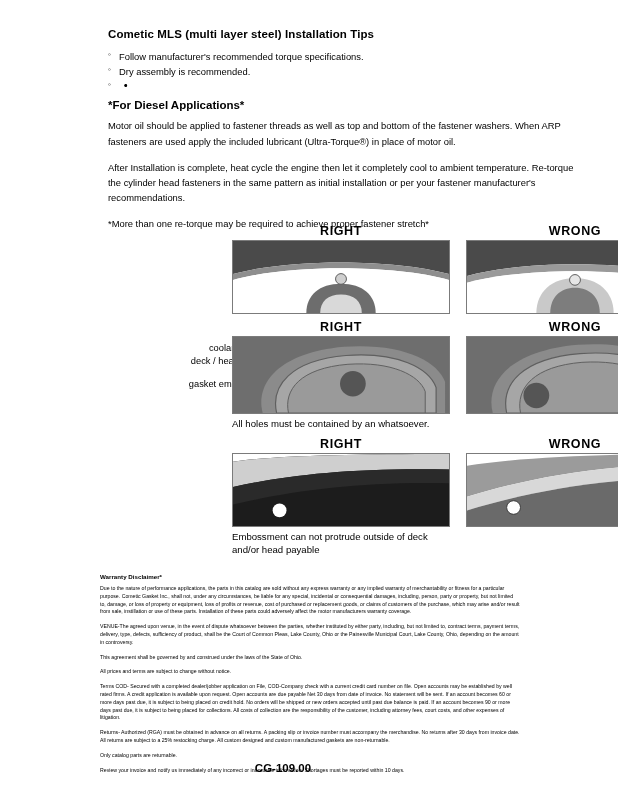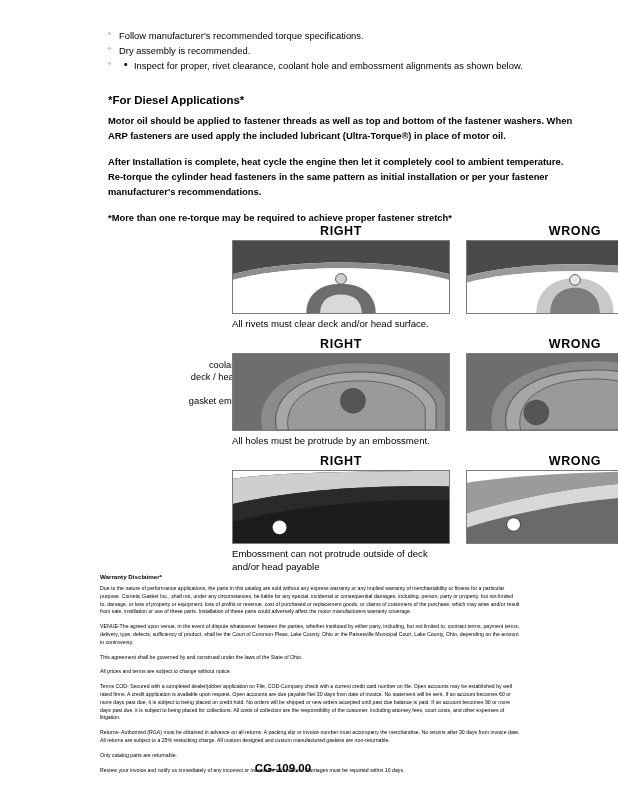--- a/index.html
+++ b/index.html
@@ -71,21 +71,20 @@
   }
   h2.subtitle {
     font-size: 11.5px;
     font-weight: bold;
     margin: 20px 0 7px 0;
   }
   p.para {
     font-size: 9.4px;
     line-height: 1.6;
     margin: 0 0 11px 0;
-    font-weight: bold;
   }
   p.para.tight {
     margin-bottom: 0;
   }
 
   
   .figures {
     position: absolute;
     left: 108px;
     top: 224px;
@@ -177,20 +176,21 @@
     font-size: 11.5px;
     font-weight: bold;
   }
 </style>
 </head>
 <body>
 
 <div class="page">
 
   <div class="content">
+    <h1 class="title">Cometic MLS (multi layer steel) Installation Tips</h1>
 
     <ul class="bullet-list">
       <li>
         <span class="marker">◦</span>
         <span>Follow manufacturer's recommended torque specifications.</span>
       </li>
       <li>
         <span class="marker">◦</span>
         <span>Dry assembly is recommended.</span>
       </li>
@@ -198,21 +198,20 @@
         <span class="marker">◦</span>
       </li>
     </ul>
 
     <ul class="sub-list">
       <li>
         <span class="marker">•</span>
       </li>
       <li>
         <span class="marker">•</span>
-        <span>Inspect for proper, rivet clearance, coolant hole and embossment alignments as shown below.</span>
       </li>
     </ul>
 
     <h2 class="subtitle">*For Diesel Applications*</h2>
     <p class="para">Motor oil should be applied to fastener threads as well as top and bottom of the fastener washers. When ARP fasteners are used apply the included lubricant (Ultra-Torque®) in place of motor oil.</p>
     <p class="para">After Installation is complete, heat cycle the engine then let it completely cool to ambient temperature. Re-torque the cylinder head fasteners in the same pattern as initial installation or per your fastener manufacturer's recommendations.</p>
     <p class="para tight">*More than one re-torque may be required to achieve proper fastener stretch*</p>
   </div>
 
   <div class="figures">
@@ -241,21 +240,20 @@
               <path d="M0,0 L218,0 L218,36 C190,28 150,24 109,24 C68,24 28,28 0,36 Z" fill="#4a4a4a"></path>
               <path d="M0,36 C28,28 68,24 109,24 C150,24 190,28 218,36 L218,43 C190,35 150,31 109,31 C68,31 28,35 0,43 Z" fill="#9a9a9a"></path>
               <path d="M0,74 L218,74 L218,43 C190,35 150,31 109,31 C68,31 28,35 0,43 Z" fill="#ffffff"></path>
               <path d="M70,74 L148,74 C148,52 132,38 109,38 C86,38 70,52 70,74 Z" fill="#c9c9c9"></path>
               <path d="M84,74 L134,74 C134,58 124,48 109,48 C94,48 84,58 84,74 Z" fill="#7d7d7d"></path>
               <circle cx="109" cy="40" r="5.5" fill="#e6e6e6" stroke="#5c5c5c" stroke-width="1"></circle>
             </svg>
           </div>
         </div>
       </div>
-      <div class="fig-caption">All rivets must clear deck and/or head surface.</div>
     </div>
 
     <div class="fig-block fig-offset" style="margin-top:6px;">
       <div class="annot annot-1">
         <span>coolant hole on</span><br>
         <span>deck / head surface</span>
       </div>
       <div class="leader" style="left:44px; top:35px; width:76px;"></div>
       <div class="annot annot-2">
         <span>gasket embossment</span>
@@ -283,21 +281,21 @@
               <rect x="0" y="0" width="218" height="78" fill="#ffffff"></rect>
               <path d="M0,0 L218,0 L218,78 L0,78 Z" fill="#6e6e6e"></path>
               <path d="M26,78 C18,46 44,14 112,8 C172,4 208,22 216,46 L216,78 Z" fill="#8b8b8b"></path>
               <path d="M40,78 C34,48 56,22 114,17 C168,13 200,30 207,52 L207,78 Z" fill="#a6a6a6" stroke="#5f5f5f" stroke-width="1.2"></path>
               <path d="M54,78 C49,52 68,30 116,26 C162,23 190,38 196,56 L196,78 Z" fill="#9a9a9a" stroke="#5f5f5f" stroke-width="1"></path>
               <circle cx="70" cy="60" r="13" fill="#555555"></circle>
             </svg>
           </div>
         </div>
       </div>
-      <div class="fig-caption">All holes must be protrude by an embossment.</div>
+      <div class="fig-caption">All holes must be contained by an whatsoever.</div>
     </div>
 
     <div class="fig-block fig-offset" style="margin-top:6px;">
       <div class="fig-row">
         <div class="fig-col">
           <div class="fig-label">RIGHT</div>
           <div class="fig-img">
             <svg viewBox="0 0 218 74" preserveAspectRatio="none">
               <rect x="0" y="0" width="218" height="74" fill="#ffffff"></rect>
               <path d="M0,8 C40,2 110,0 218,0 L218,74 L0,74 Z" fill="#1c1c1c"></path>

